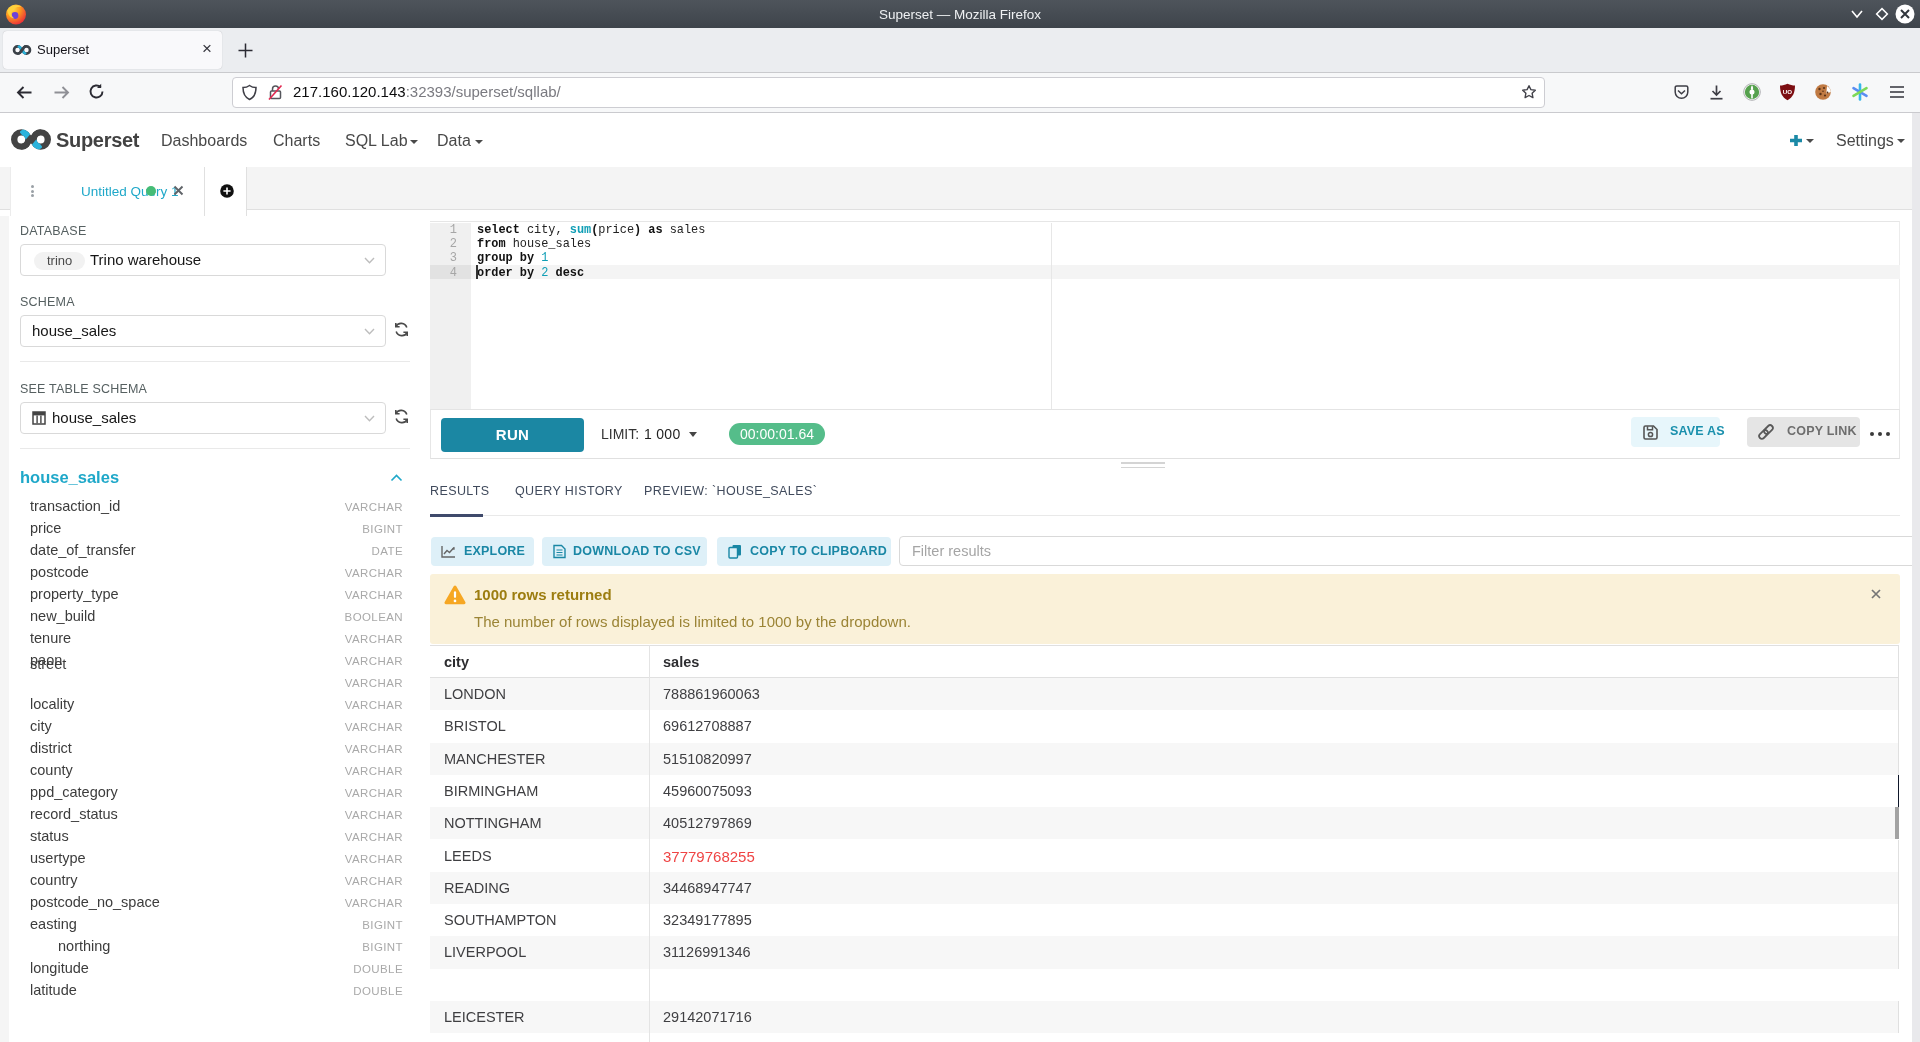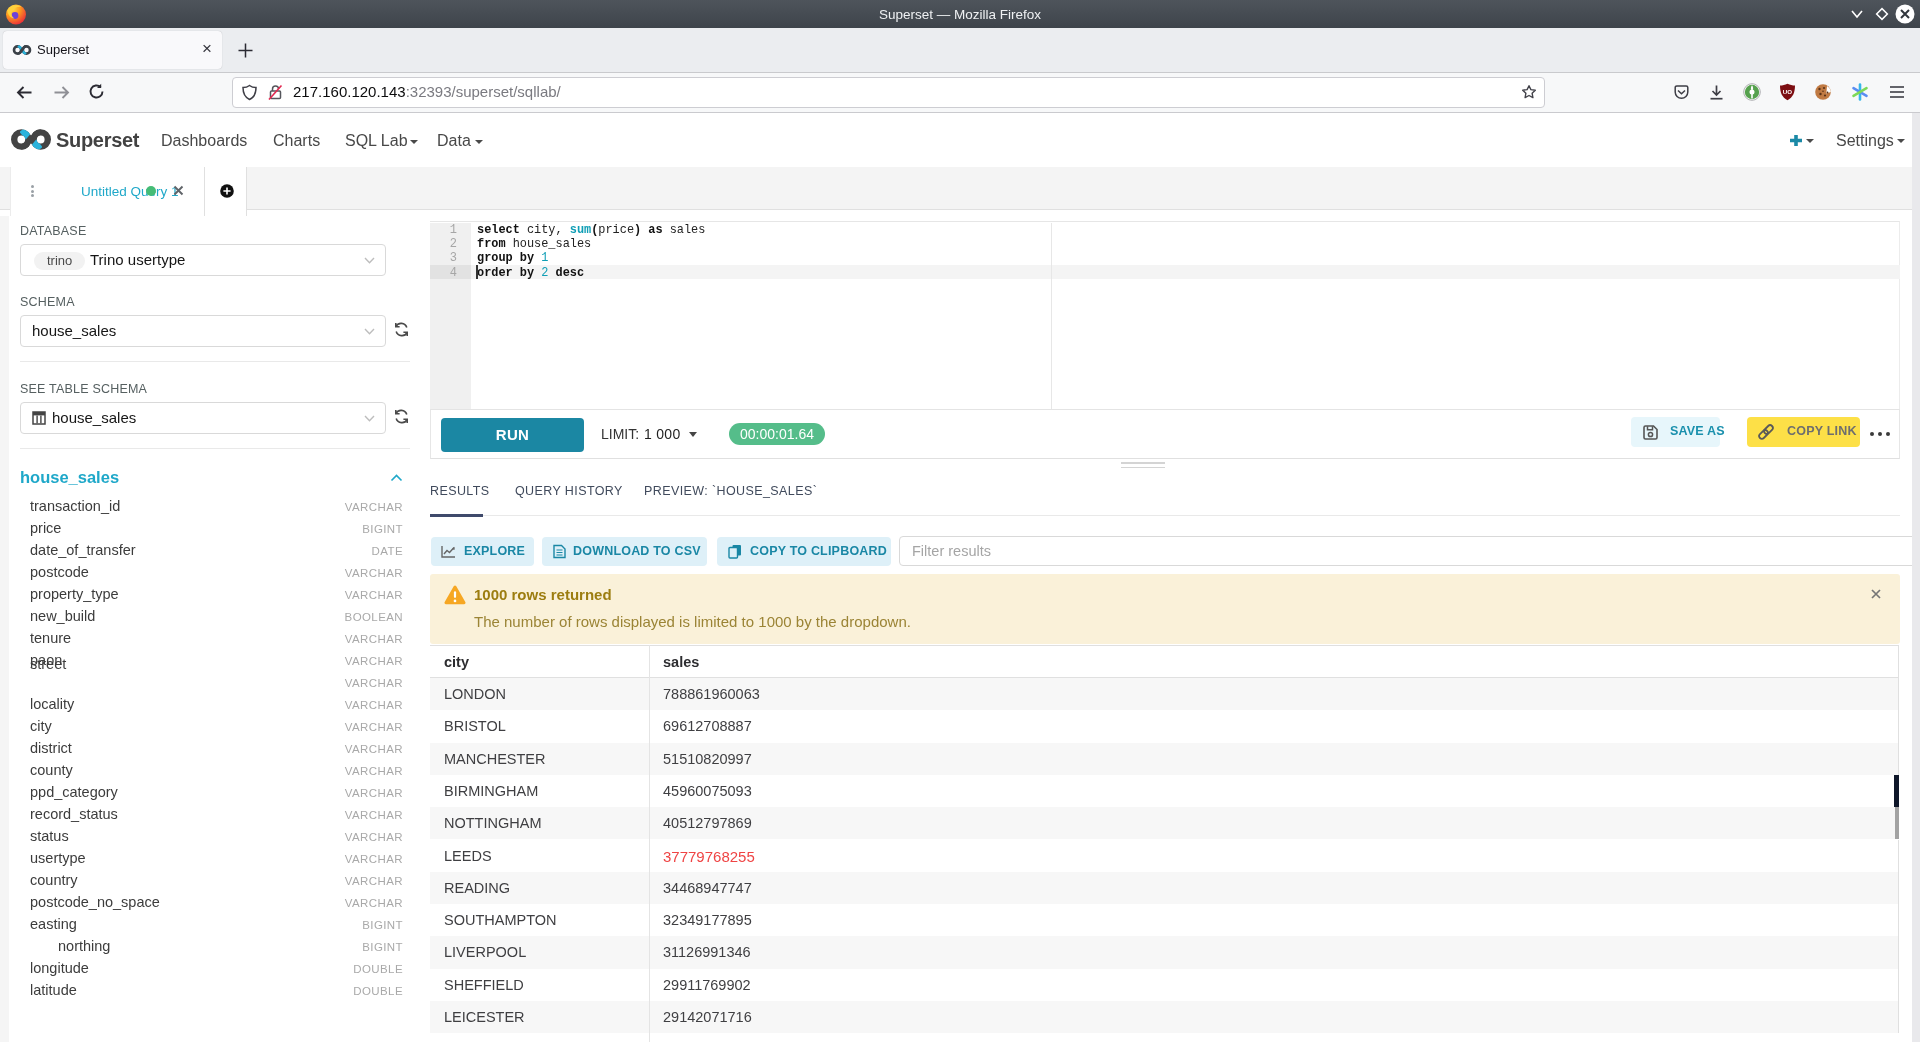--- a/index.html
+++ b/index.html
@@ -187,21 +187,21 @@
     <circle cx="7" cy="7" r="6.8" fill="#101010"></circle>
     <path d="M7 3.4 v7.2 M3.4 7 h7.2" stroke="#fff" stroke-width="1.6"></path>
   </svg>
 
 <div class="abs" style="left:0;top:216px;width:430px;height:826px;background:#fff;">
   <div class="abs" style="left:0;top:0;width:9px;height:826px;background:#f5f5f5;"></div>
   <div class="abs" style="left:20px;top:8px;font-size:12.5px;color:#566061;letter-spacing:0.2px;">DATABASE</div>
 
   <div class="abs" style="left:20px;top:28px;width:366px;height:32px;background:#fff;border:1px solid #d9d9d9;border-radius:4px;">
     <div class="abs" style="left:13px;top:6.5px;height:18px;padding:0 13px;background:#f2f2f2;border-radius:9px;font-size:13px;color:#4a4a4a;line-height:18px;">trino</div>
-    <div class="abs" style="left:69px;top:6px;font-size:15px;color:#161616;">Trino usertype</div>
+    <div class="abs" style="left:69px;top:6px;font-size:15px;color:#161616;">Trino warehouse</div>
     <svg class="abs" style="left:343px;top:12px;" width="11" height="7" viewBox="0 0 11 7">
         <polyline points="1,1 5.5,5.7 10,1" fill="none" stroke="#bdbdbd" stroke-width="1.4"></polyline>
       </svg>
   </div>
   <div class="abs" style="left:20px;top:79px;font-size:12.5px;color:#566061;letter-spacing:0.2px;">SCHEMA</div>
 
   <div class="abs" style="left:20px;top:99px;width:366px;height:32px;background:#fff;border:1px solid #d9d9d9;border-radius:4px;">
     <div class="abs" style="left:11px;top:6px;font-size:15px;color:#161616;">house_sales</div>
     <svg class="abs" style="left:343px;top:12px;" width="11" height="7" viewBox="0 0 11 7">
         <polyline points="1,1 5.5,5.7 10,1" fill="none" stroke="#bdbdbd" stroke-width="1.4"></polyline>
@@ -320,21 +320,21 @@
 
   <div class="abs" style="left:1200px;top:7px;width:89px;height:30px;background:#e7f6fb;border-radius:4px;">
     <svg class="abs" style="left:11px;top:7px;" width="17" height="17" viewBox="0 0 17 17">
       <path d="M2 3.5 a1.5 1.5 0 0 1 1.5 -1.5 h8 L15 5.5 v8 a1.5 1.5 0 0 1 -1.5 1.5 h-10 a1.5 1.5 0 0 1 -1.5 -1.5 Z" fill="none" stroke="#555" stroke-width="1.6"></path>
       <path d="M5.5 2.2 v3.6 h5 v-3.6" fill="none" stroke="#555" stroke-width="1.5"></path>
       <circle cx="8.5" cy="10.5" r="2.1" fill="none" stroke="#555" stroke-width="1.5"></circle>
     </svg>
     <div class="abs" style="left:39px;top:7px;font-size:12.5px;font-weight:bold;color:#1a90ad;letter-spacing:0.2px;white-space:nowrap;">SAVE AS</div>
   </div>
 
-  <div class="abs" style="left:1316px;top:7px;width:113px;height:30px;background:#fde047;border-radius:4px;">
+  <div class="abs" style="left:1316px;top:7px;width:113px;height:30px;background:#e5e5e5;border-radius:4px;">
     <svg class="abs" style="left:10px;top:6px;" width="18" height="18" viewBox="0 0 18 18">
       <g transform="rotate(-45 9 9)" fill="none" stroke="#595959" stroke-width="1.8">
         <rect x="0.5" y="6.3" width="10" height="5.4" rx="2.7"></rect>
         <rect x="7.5" y="6.3" width="10" height="5.4" rx="2.7"></rect>
       </g>
     </svg>
     <div class="abs" style="left:40px;top:7px;font-size:12.5px;font-weight:bold;color:#6e6e6e;letter-spacing:0.2px;white-space:nowrap;">COPY LINK</div>
   </div>
   <div class="abs" style="left:1439px;top:21.5px;width:4px;height:4px;border-radius:50%;background:#3a3a3a;"></div>
   <div class="abs" style="left:1447px;top:21.5px;width:4px;height:4px;border-radius:50%;background:#3a3a3a;"></div>
@@ -400,21 +400,21 @@
         <div class="abs" style="left:233px;top:8px;font-size:14.5px;color:#3f3f42;">788861960063</div>
       </div>
     <div class="abs" style="left:0;top:65.3px;width:1469px;height:32.3px;background:#ffffff;border-right:1px solid #e0e0e0;">
         <div class="abs" style="left:14px;top:8px;font-size:14.5px;color:#3f3f42;">BRISTOL</div>
         <div class="abs" style="left:233px;top:8px;font-size:14.5px;color:#3f3f42;">69612708887</div>
       </div>
     <div class="abs" style="left:0;top:97.6px;width:1469px;height:32.3px;background:#f7f7f7;border-right:1px solid #e0e0e0;">
         <div class="abs" style="left:14px;top:8px;font-size:14.5px;color:#3f3f42;">MANCHESTER</div>
         <div class="abs" style="left:233px;top:8px;font-size:14.5px;color:#3f3f42;">51510820997</div>
       </div>
-    <div class="abs" style="left:0;top:129.9px;width:1469px;height:32.3px;background:#ffffff;border-right:5px solid #0f172a;">
+    <div class="abs" style="left:0;top:129.9px;width:1469px;height:32.3px;background:#ffffff;border-right:1px solid #0f172a;">
         <div class="abs" style="left:14px;top:8px;font-size:14.5px;color:#3f3f42;">BIRMINGHAM</div>
         <div class="abs" style="left:233px;top:8px;font-size:14.5px;color:#3f3f42;">45960075093</div>
       </div>
     <div class="abs" style="left:0;top:162.2px;width:1469px;height:32.3px;background:#f7f7f7;border-right:4px solid #a3a3a3;">
         <div class="abs" style="left:14px;top:8px;font-size:14.5px;color:#3f3f42;">NOTTINGHAM</div>
         <div class="abs" style="left:233px;top:8px;font-size:14.5px;color:#3f3f42;">40512797869</div>
       </div>
     <div class="abs" style="left:0;top:194.5px;width:1469px;height:32.3px;background:#ffffff;border-right:1px solid #e0e0e0;">
         <div class="abs" style="left:14px;top:8px;font-size:14.5px;color:#3f3f42;">LEEDS</div>
         <div class="abs" style="left:233px;top:8px;font-size:15px;color:#ef4444;">37779768255</div>
@@ -424,24 +424,20 @@
         <div class="abs" style="left:233px;top:8px;font-size:14.5px;color:#3f3f42;">34468947747</div>
       </div>
     <div class="abs" style="left:0;top:259.1px;width:1469px;height:32.3px;background:#ffffff;border-right:1px solid #e0e0e0;">
         <div class="abs" style="left:14px;top:8px;font-size:14.5px;color:#3f3f42;">SOUTHAMPTON</div>
         <div class="abs" style="left:233px;top:8px;font-size:14.5px;color:#3f3f42;">32349177895</div>
       </div>
     <div class="abs" style="left:0;top:291.4px;width:1469px;height:32.3px;background:#f7f7f7;border-right:1px solid #e0e0e0;">
         <div class="abs" style="left:14px;top:8px;font-size:14.5px;color:#3f3f42;">LIVERPOOL</div>
         <div class="abs" style="left:233px;top:8px;font-size:14.5px;color:#3f3f42;">31126991346</div>
       </div>
-    <div class="abs" style="left:0;top:323.7px;width:1469px;height:32.3px;background:#ffffff;border-right:1px solid #e0e0e0;">
-        <div class="abs" style="left:14px;top:8px;font-size:14.5px;color:#3f3f42;">SHEFFIELD</div>
-        <div class="abs" style="left:233px;top:8px;font-size:14.5px;color:#3f3f42;">29911769902</div>
-      </div>
     <div class="abs" style="left:0;top:356.0px;width:1469px;height:32.3px;background:#f7f7f7;border-right:1px solid #e0e0e0;">
         <div class="abs" style="left:14px;top:8px;font-size:14.5px;color:#3f3f42;">LEICESTER</div>
         <div class="abs" style="left:233px;top:8px;font-size:14.5px;color:#3f3f42;">29142071716</div>
       </div>
     <div class="abs" style="left:219px;top:0;width:1px;height:397px;background:#e4e4e4;"></div>
   </div>
 </div>
 
 <div class="abs" style="left:1912px;top:113px;width:8px;height:929px;background:#e9e9ec;"></div>
 

